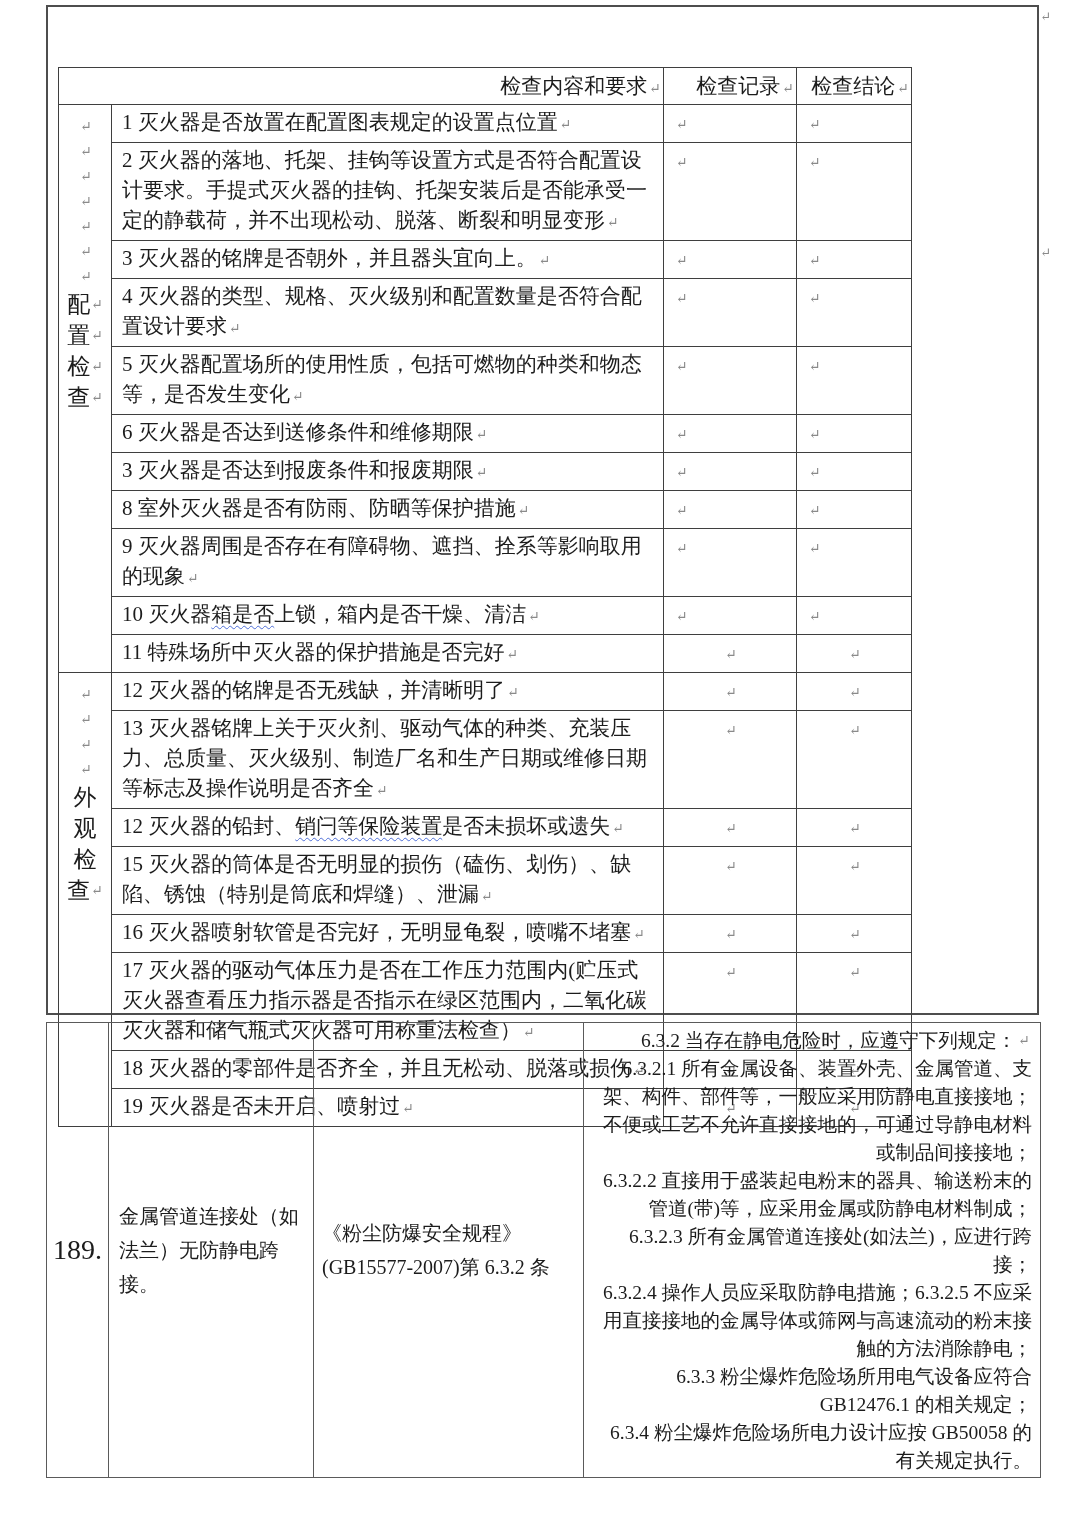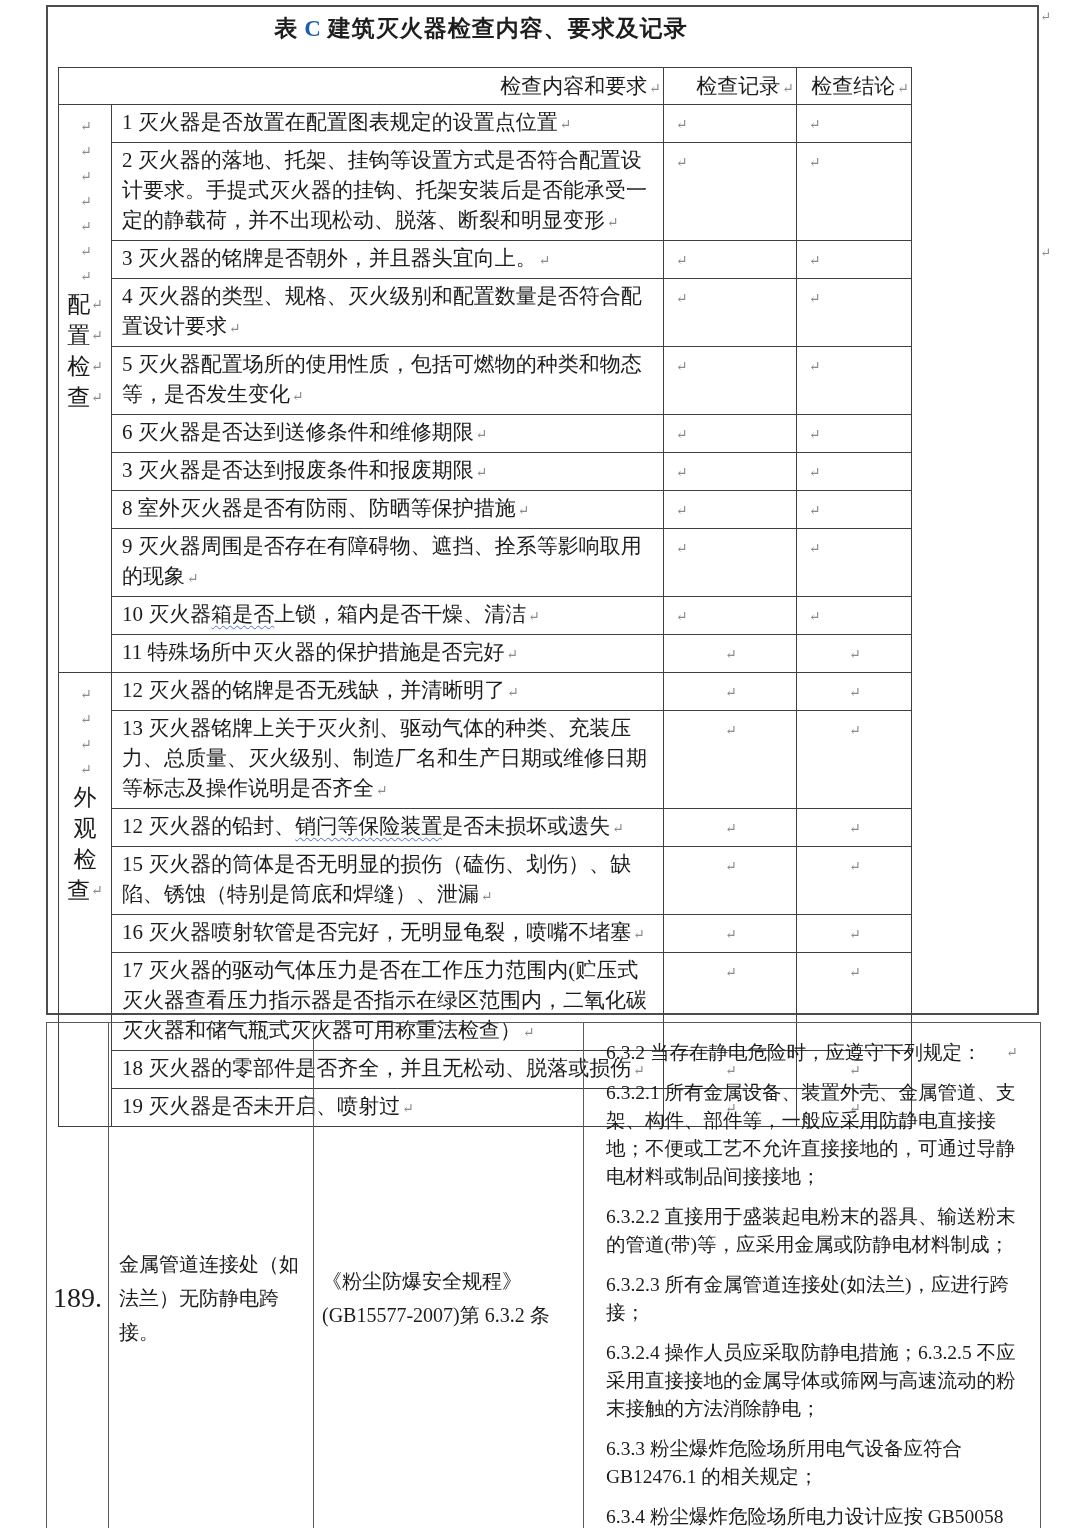--- a/index.html
+++ b/index.html
@@ -95,33 +95,30 @@
   .bottom-table col.b-basis { width: 270px; }
   .bottom-table col.b-reg   { width: 457px; }
   .bottom-table td {
     border: 1.6px solid #5a5a5a;
     box-sizing: border-box;
   }
   .cell-number { text-align: center; vertical-align: middle; font-size: 28px; }
   .cell-problem { vertical-align: middle; padding: 4px 10px; line-height: 34px; }
   .cell-basis { vertical-align: middle; padding: 20px 8px; line-height: 34px; margin-top: 44px; }
   .cell-reg { vertical-align: top; padding: 4px 8px 2px 10px; }
-  .cell-reg p { margin: 12px; line-height: 28px; font-size: 19.5px; }
+  .cell-reg p { margin: 0; line-height: 28px; font-size: 19.5px; text-align: right; }
   .cell-reg .end-float { float: right; margin-right: 2px; }
 </style>
 </head>
 <body>
 
 <div class="page">
 
   <div class="outer-box">
 
-    <div class="doc-title">
-      <span>表</span><span class="hl" style="color: rgb(31, 95, 169);">C</span><span>建筑灭火器检查内容、要求及记录</span>
-    </div>
 
     <span class="edge-mark m1">↵</span>
     <span class="edge-mark m2">↵</span>
 
     <table class="top-table">
       <colgroup>
         <col class="c-group">
           <col class="c-main">
           <col class="c-rec">
           <col class="c-con">

